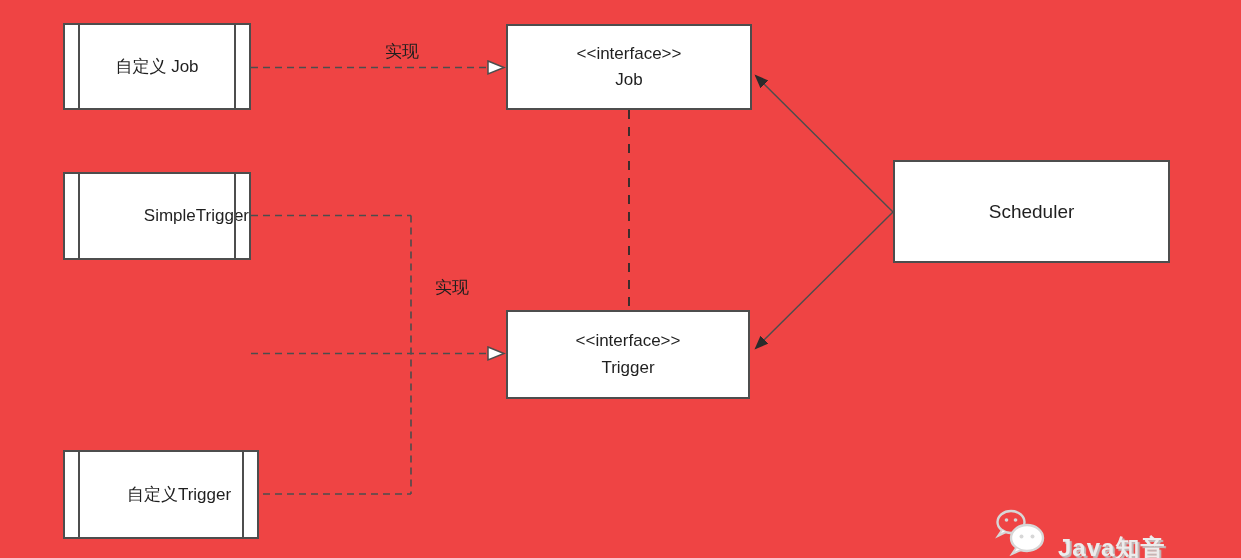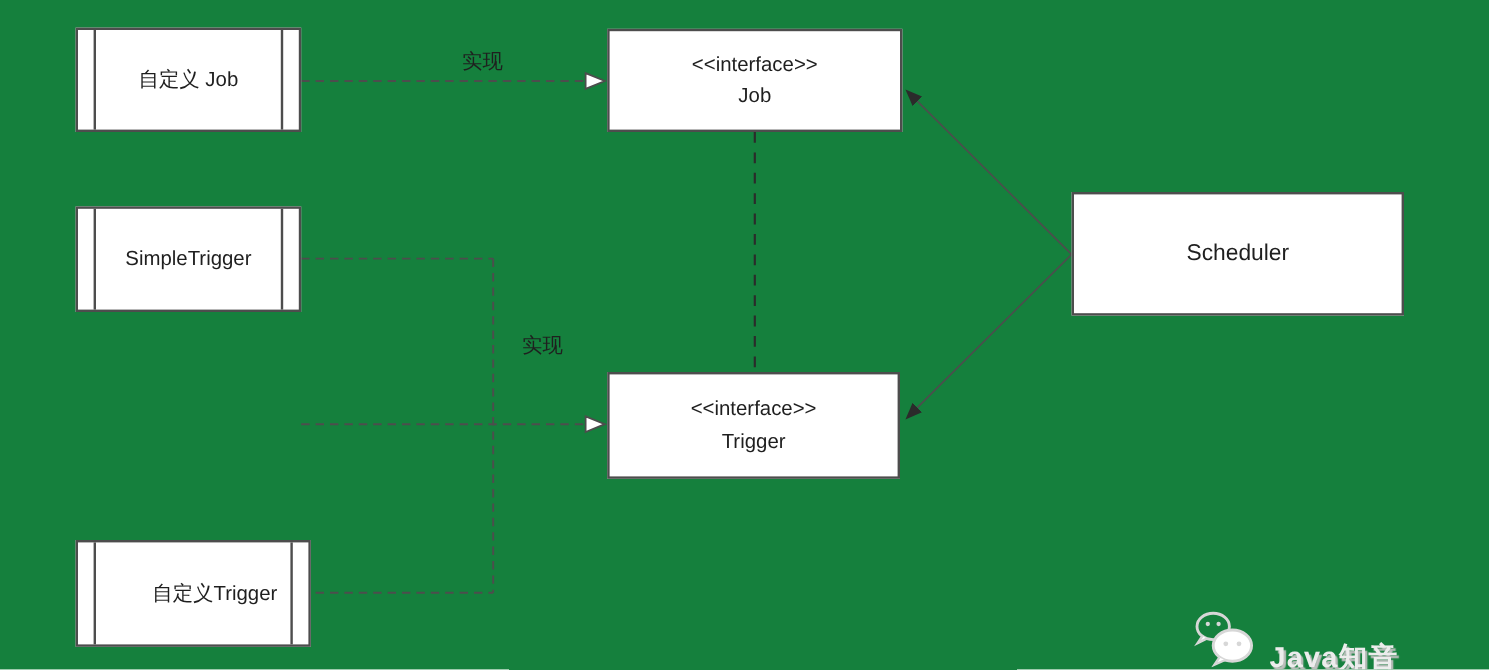--- a/index.html
+++ b/index.html
@@ -1,17 +1,17 @@
 <!DOCTYPE html>
 <html><head>
 <meta charset="utf-8">
 <style>
   html,body{margin:0;padding:0;background:#fff;}
   .canvas{
-    position:relative;width:1241px;height:558px;background:#15803d;
+    position:relative;width:1241px;height:558px;background:#ef4444;
     font-family:"Liberation Sans","DejaVu Sans",sans-serif;
     color:#1f1f1f;overflow:hidden;
   }
   .wires{position:absolute;left:0;top:0;width:1241px;height:558px;pointer-events:none;}
   .box{
     position:absolute;background:#ffffff;border:2px solid #4d4d4d;
     display:flex;align-items:center;justify-content:center;box-sizing:border-box;
   }
   .comp{font-size:17px;}
   .comp .bar{position:absolute;top:0;bottom:0;width:2px;background:#4d4d4d;}
@@ -58,21 +58,21 @@
     <line x1="893" y1="212" x2="756" y2="76" stroke="#4d4d4d" stroke-width="1.4" marker-end="url(#mFilled)"></line>
     <line x1="893" y1="212" x2="756" y2="348" stroke="#4d4d4d" stroke-width="1.4" marker-end="url(#mFilled)"></line>
   </svg>
 
   <div class="box comp" style="left:63px;top:23px;width:188px;height:87px;">
     <span class="bar l"></span>
     <span class="bar r"></span>
     <span>自定义 Job</span>
   </div>
 
-  <div class="box comp" style="left:63px;top:172px;width:188px;height:88px;">
+  <div class="box comp" style="left:63px;top:172px;width:188px;height:88px;justify-content:flex-end;">
     <span class="bar l"></span>
     <span class="bar r"></span>
     <span>SimpleTrigger</span>
   </div>
 
 
   <div class="box comp" style="left:63px;top:450px;width:196px;height:89px;padding-left:36px;">
     <span class="bar l"></span>
     <span class="bar r"></span>
     <span>自定义Trigger</span>

